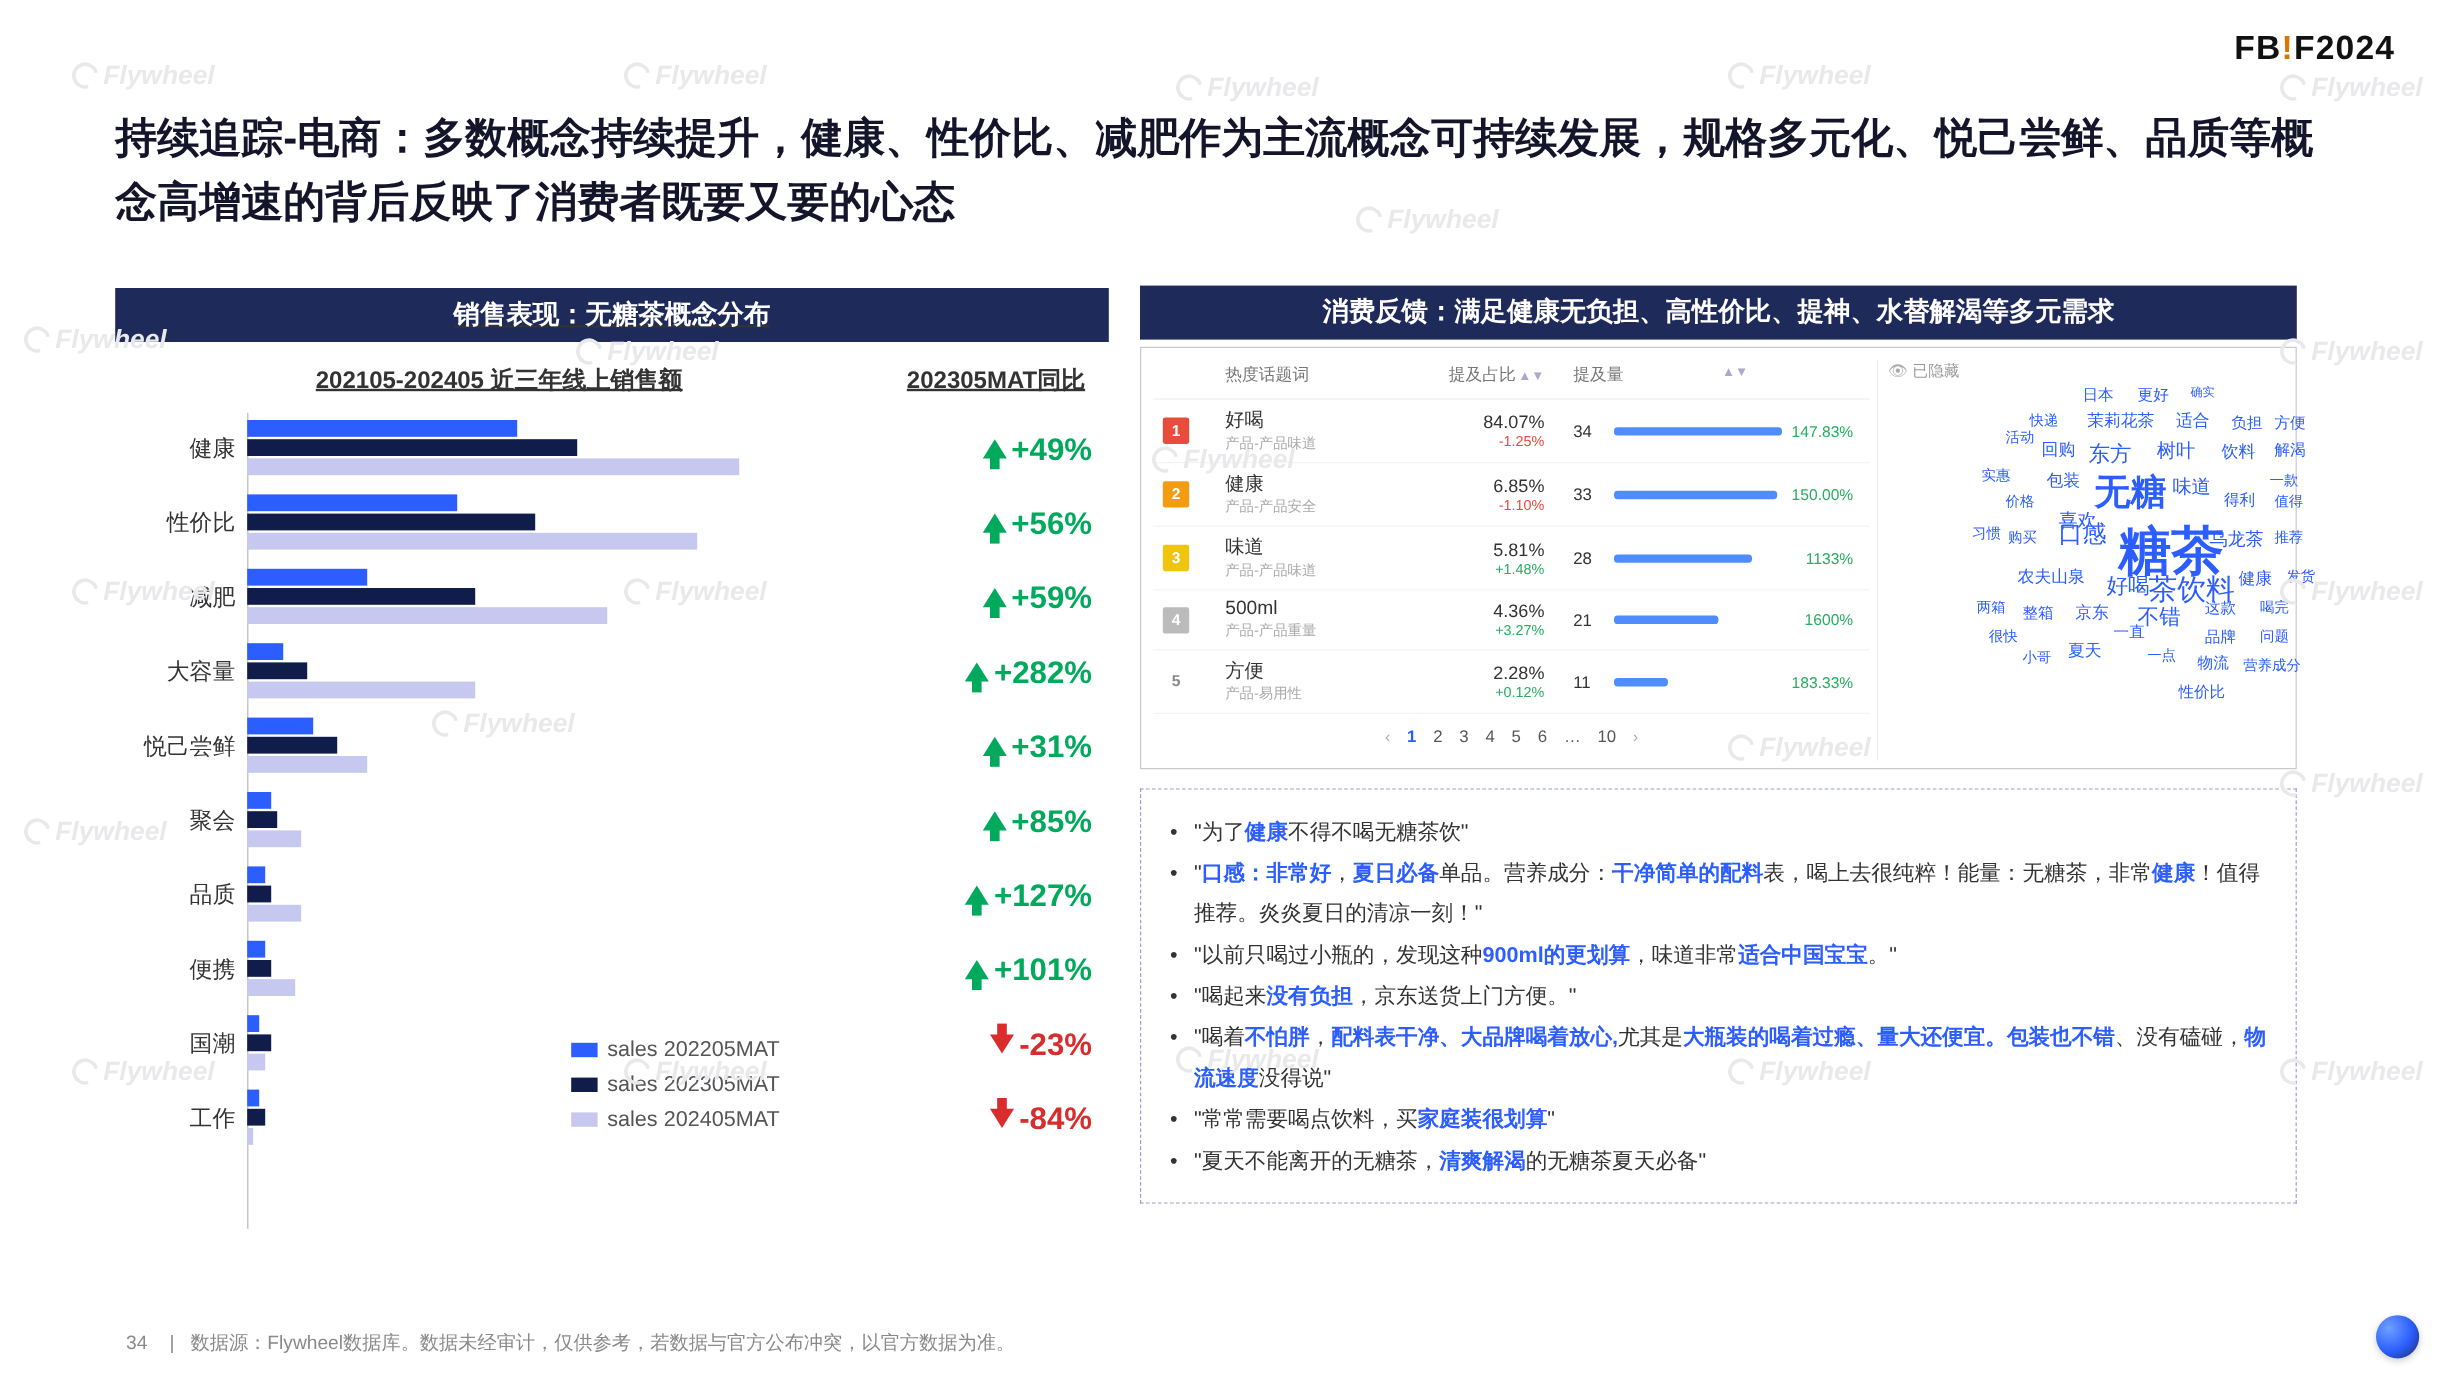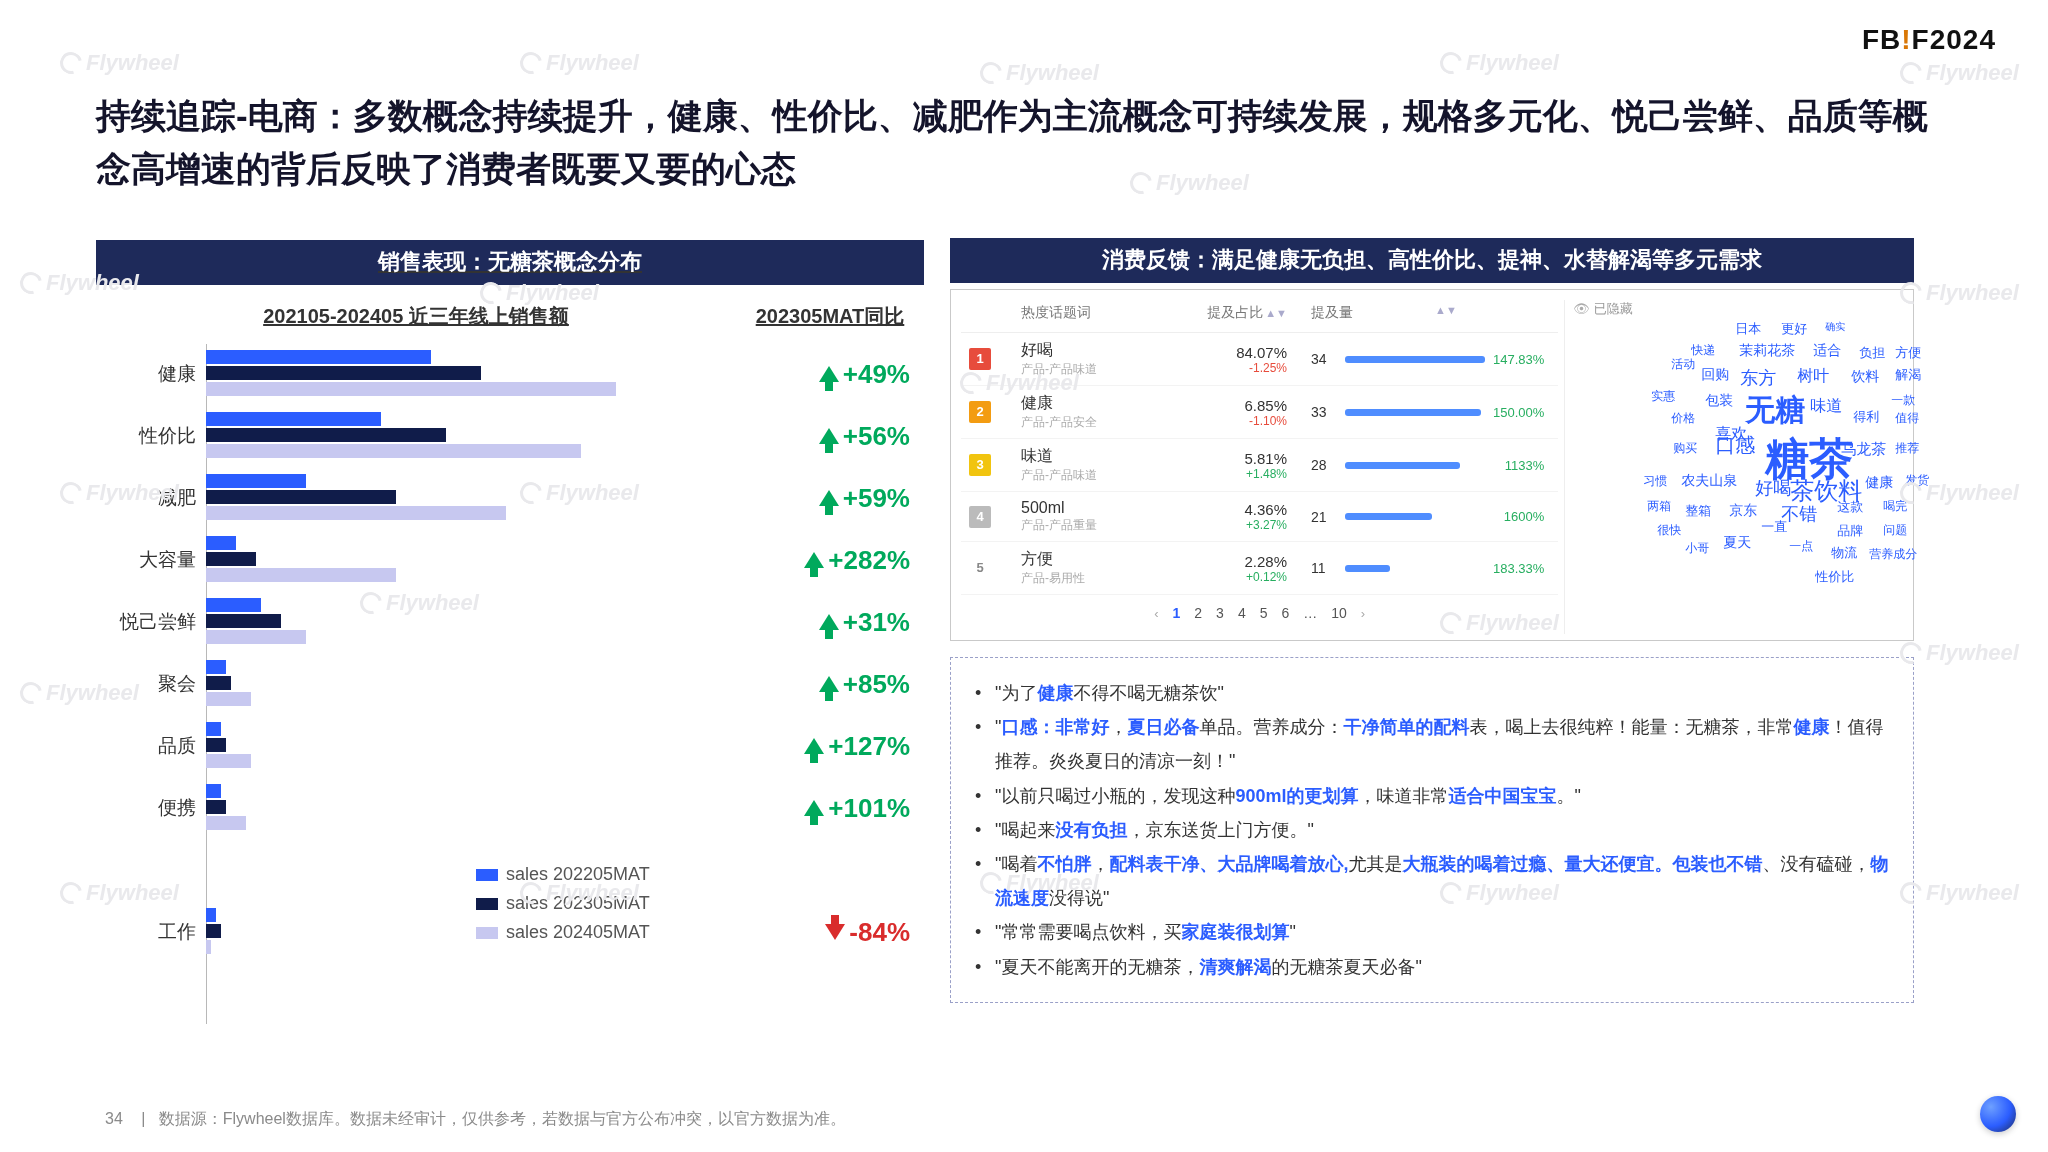--- a/index.html
+++ b/index.html
@@ -371,20 +371,32 @@
       <div class="row" style="top: 434px;">
         <div class="cat">便携</div>
         <div class="bars">
           <div class="bar b1" style="top: 6px; width: 15px;"></div>
           <div class="bar b2" style="top: 22px; width: 20px;"></div>
           <div class="bar b3" style="top: 38px; width: 40px;"></div>
         </div>
         <div class="delta up">
           <div class="arrow-up"></div>
           <span>+101%</span>
+        </div>
+      </div>
+      <div class="row" style="top: 496px;">
+        <div class="cat">国潮</div>
+        <div class="bars">
+          <div class="bar b1" style="top: 6px; width: 10px;"></div>
+          <div class="bar b2" style="top: 22px; width: 20px;"></div>
+          <div class="bar b3" style="top: 38px; width: 15px;"></div>
+        </div>
+        <div class="delta down">
+          <div class="arrow-dn"></div>
+          <span>-23%</span>
         </div>
       </div>
       <div class="row" style="top: 558px;">
         <div class="cat">工作</div>
         <div class="bars">
           <div class="bar b1" style="top: 6px; width: 10px;"></div>
           <div class="bar b2" style="top: 22px; width: 15px;"></div>
           <div class="bar b3" style="top: 38px; width: 5px;"></div>
         </div>
         <div class="delta down">
@@ -529,21 +541,21 @@
         <span class="w" style="left: 326px; top: 92px; font-size: 12px; font-weight: 500;">一款</span>
         <span class="w" style="left: 288px; top: 108px; font-size: 13px; font-weight: 500;">得利</span>
         <span class="w" style="left: 330px; top: 110px; font-size: 12px; font-weight: 500;">值得</span>
         <span class="w" style="left: 245px; top: 96px; font-size: 16px; font-weight: 500;">味道</span>
         <span class="w" style="left: 140px; top: 92px; font-size: 14px; font-weight: 500;">包装</span>
         <span class="w" style="left: 106px; top: 110px; font-size: 12px; font-weight: 500;">价格</span>
         <span class="w" style="left: 86px; top: 88px; font-size: 12px; font-weight: 500;">实惠</span>
         <span class="w" style="left: 136px; top: 66px; font-size: 14px; font-weight: 500;">回购</span>
         <span class="w" style="left: 106px; top: 56px; font-size: 12px; font-weight: 500;">活动</span>
         <span class="w" style="left: 126px; top: 42px; font-size: 12px; font-weight: 500;">快递</span>
-        <span class="w" style="left: 78px; top: 136px; font-size: 12px; font-weight: 500; margin-top: 37px;">习惯</span>
+        <span class="w" style="left: 78px; top: 136px; font-size: 12px; font-weight: 500;">习惯</span>
         <span class="w" style="left: 108px; top: 140px; font-size: 12px; font-weight: 500;">购买</span>
         <span class="w" style="left: 116px; top: 172px; font-size: 14px; font-weight: 500;">农夫山泉</span>
         <span class="w" style="left: 82px; top: 198px; font-size: 12px; font-weight: 500;">两箱</span>
         <span class="w" style="left: 120px; top: 202px; font-size: 13px; font-weight: 500;">整箱</span>
         <span class="w" style="left: 164px; top: 202px; font-size: 14px; font-weight: 500;">京东</span>
         <span class="w" style="left: 92px; top: 222px; font-size: 12px; font-weight: 500;">很快</span>
         <span class="w" style="left: 120px; top: 240px; font-size: 12px; font-weight: 500;">小哥</span>
         <span class="w" style="left: 158px; top: 234px; font-size: 14px; font-weight: 500;">夏天</span>
         <span class="w" style="left: 196px; top: 218px; font-size: 13px; font-weight: 500;">一直</span>
         <span class="w" style="left: 224px; top: 238px; font-size: 12px; font-weight: 400;">一点</span>

